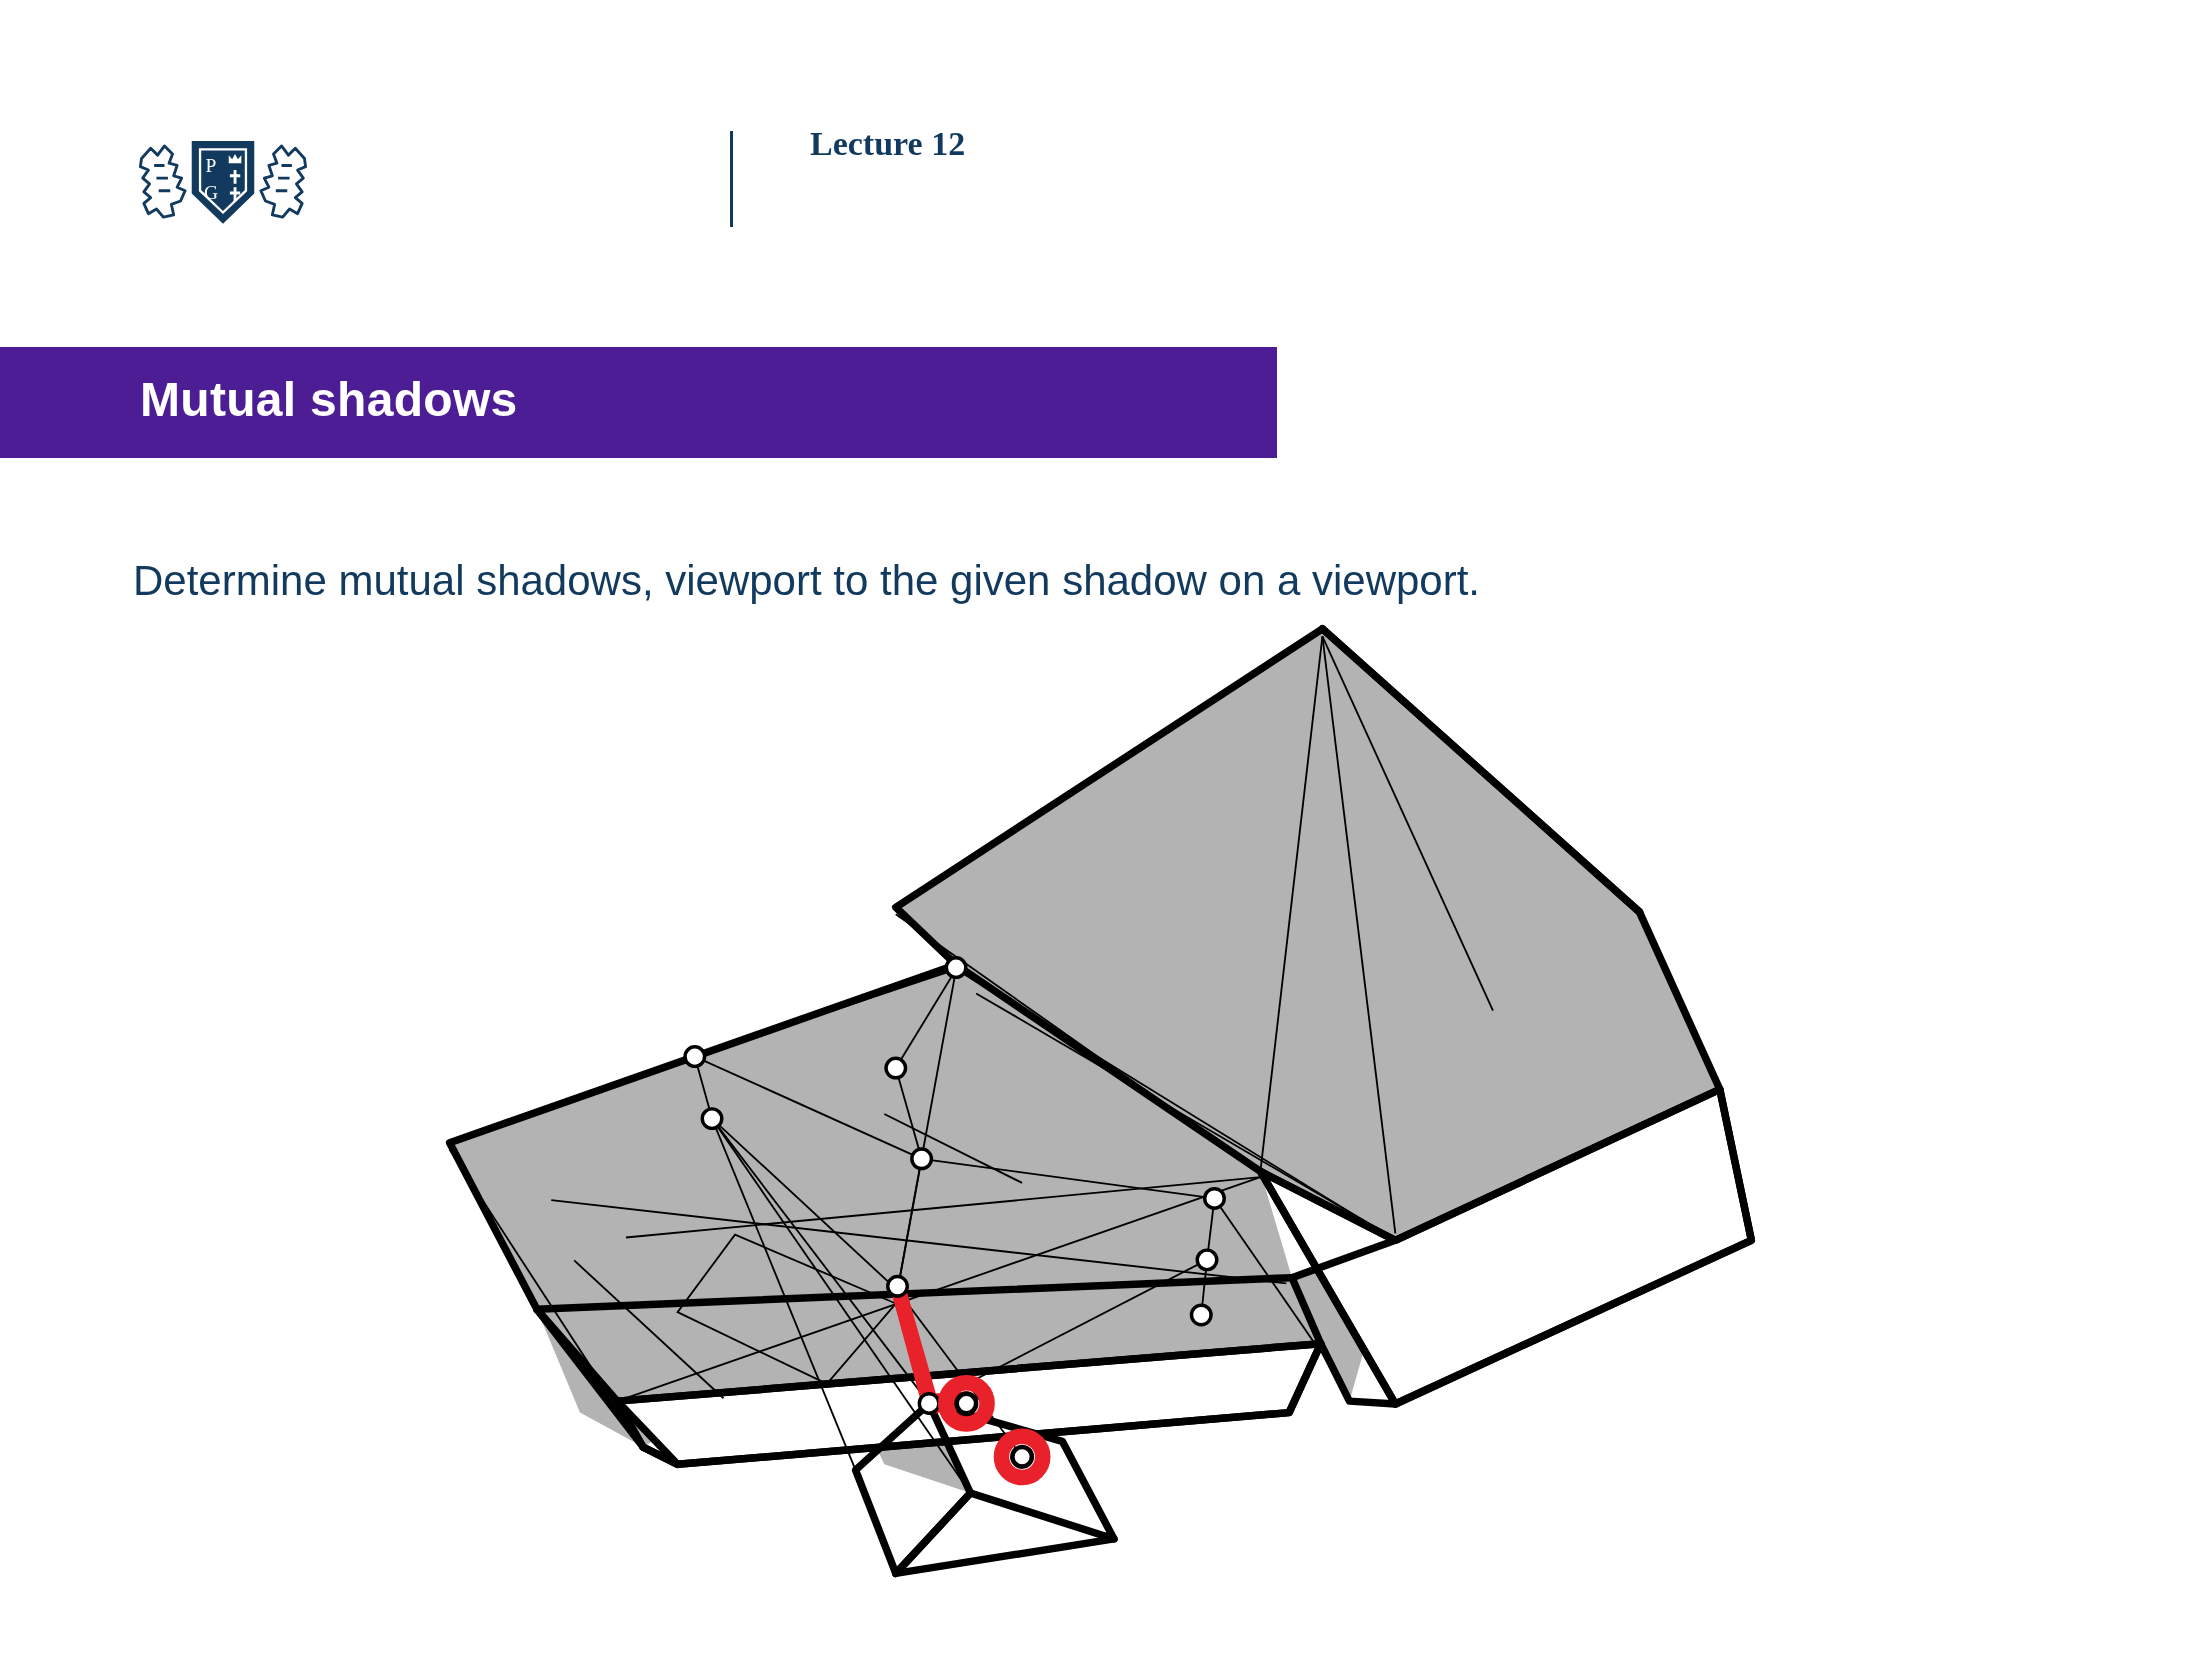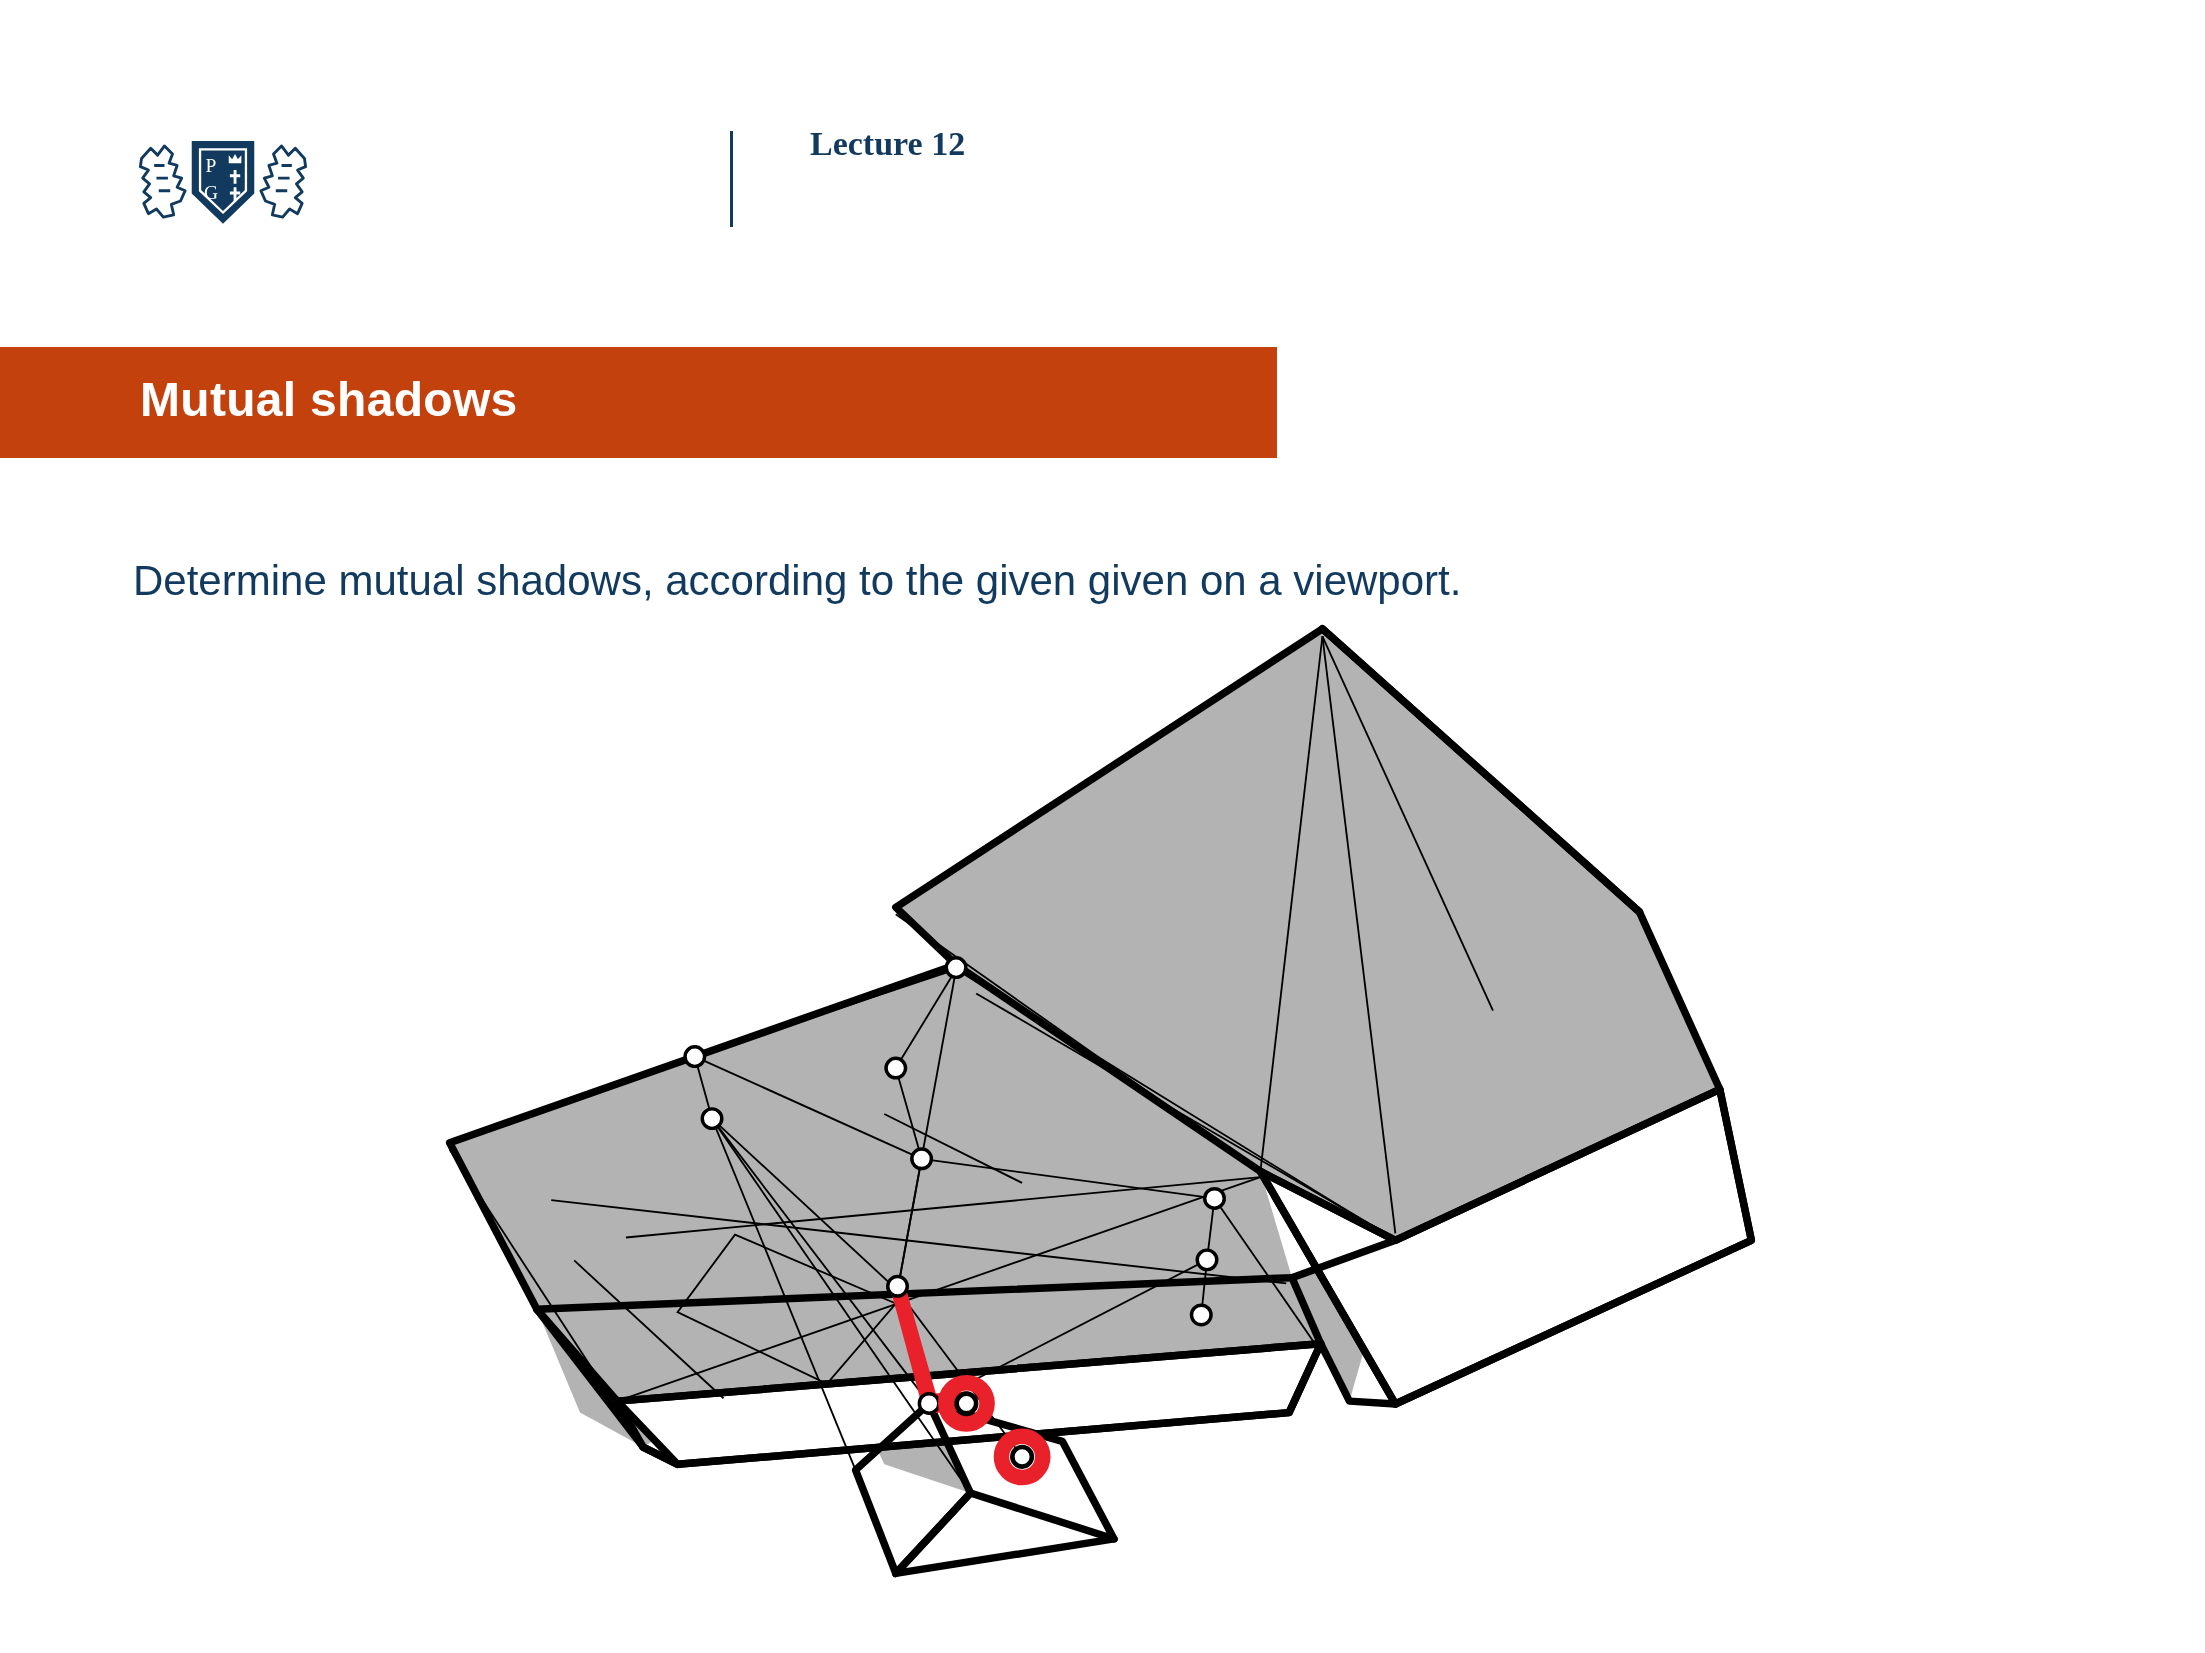--- a/index.html
+++ b/index.html
@@ -69,21 +69,21 @@
     line-height: 1.0;
   }
 
   
   #section-banner {
     position: absolute;
     left: 0;
     top: 347px;
     width: 1277px;
     height: 111px;
-    background: #c2410c;
+    background: #4c1d95;
   }
   #section-banner-title {
     position: absolute;
     left: 140px;
     top: 29px;
     color: #ffffff;
     font-weight: bold;
     font-size: 48px;
     line-height: 1;
     letter-spacing: 0.3px;
@@ -146,21 +146,21 @@
 
   <div id="header-title-block">
     <div id="header-line-1">Lecture 12</div>
   </div>
 </div>
 
 <div id="section-banner">
   <div id="section-banner-title">Mutual shadows</div>
 </div>
 
-<div id="instruction-text">Determine mutual shadows, according to the given given on a viewport.</div>
+<div id="instruction-text">Determine mutual shadows, viewport to the given shadow on a viewport.</div>
 
 <div id="figure-wrap">
 <svg id="figure-svg" width="2205" height="1057" viewBox="0 0 3840 1840">
 
   <defs>
     <style>
       .shade { fill:#B3B3B3; stroke:none; }
       .heavy { fill:none; stroke:#000000; stroke-width:13; stroke-linejoin:round; stroke-linecap:round; }
       .heavy-f { fill:#FFFFFF; stroke:#000000; stroke-width:13; stroke-linejoin:round; stroke-linecap:round; }
       .thin  { fill:none; stroke:#000000; stroke-width:3.2; }

